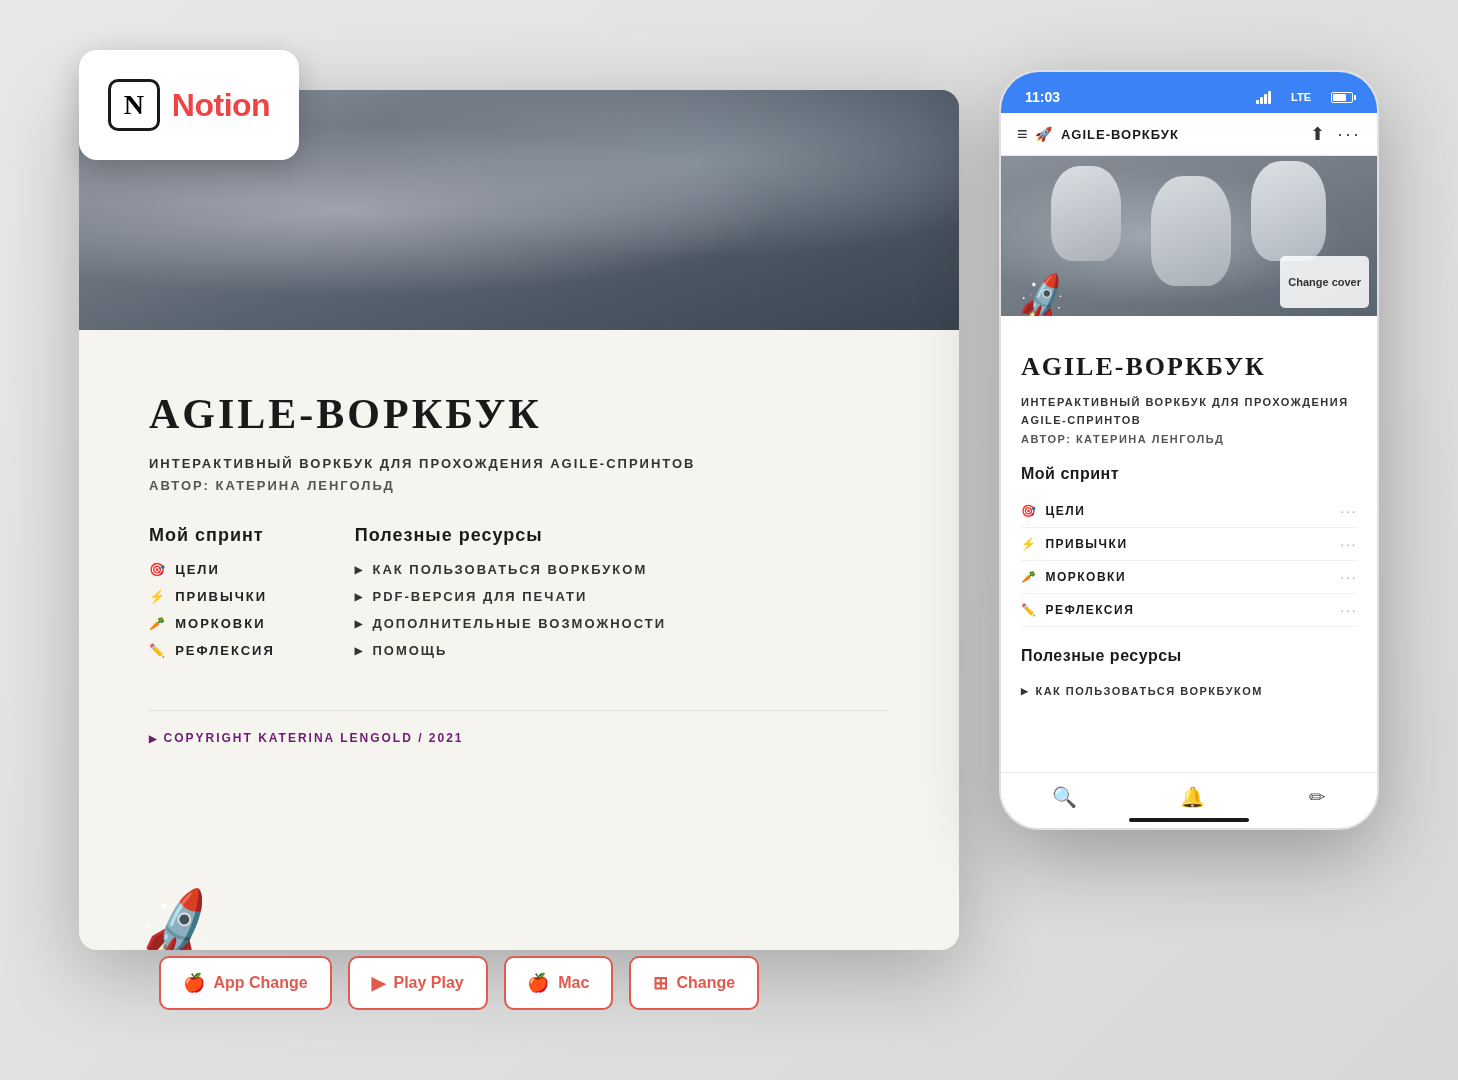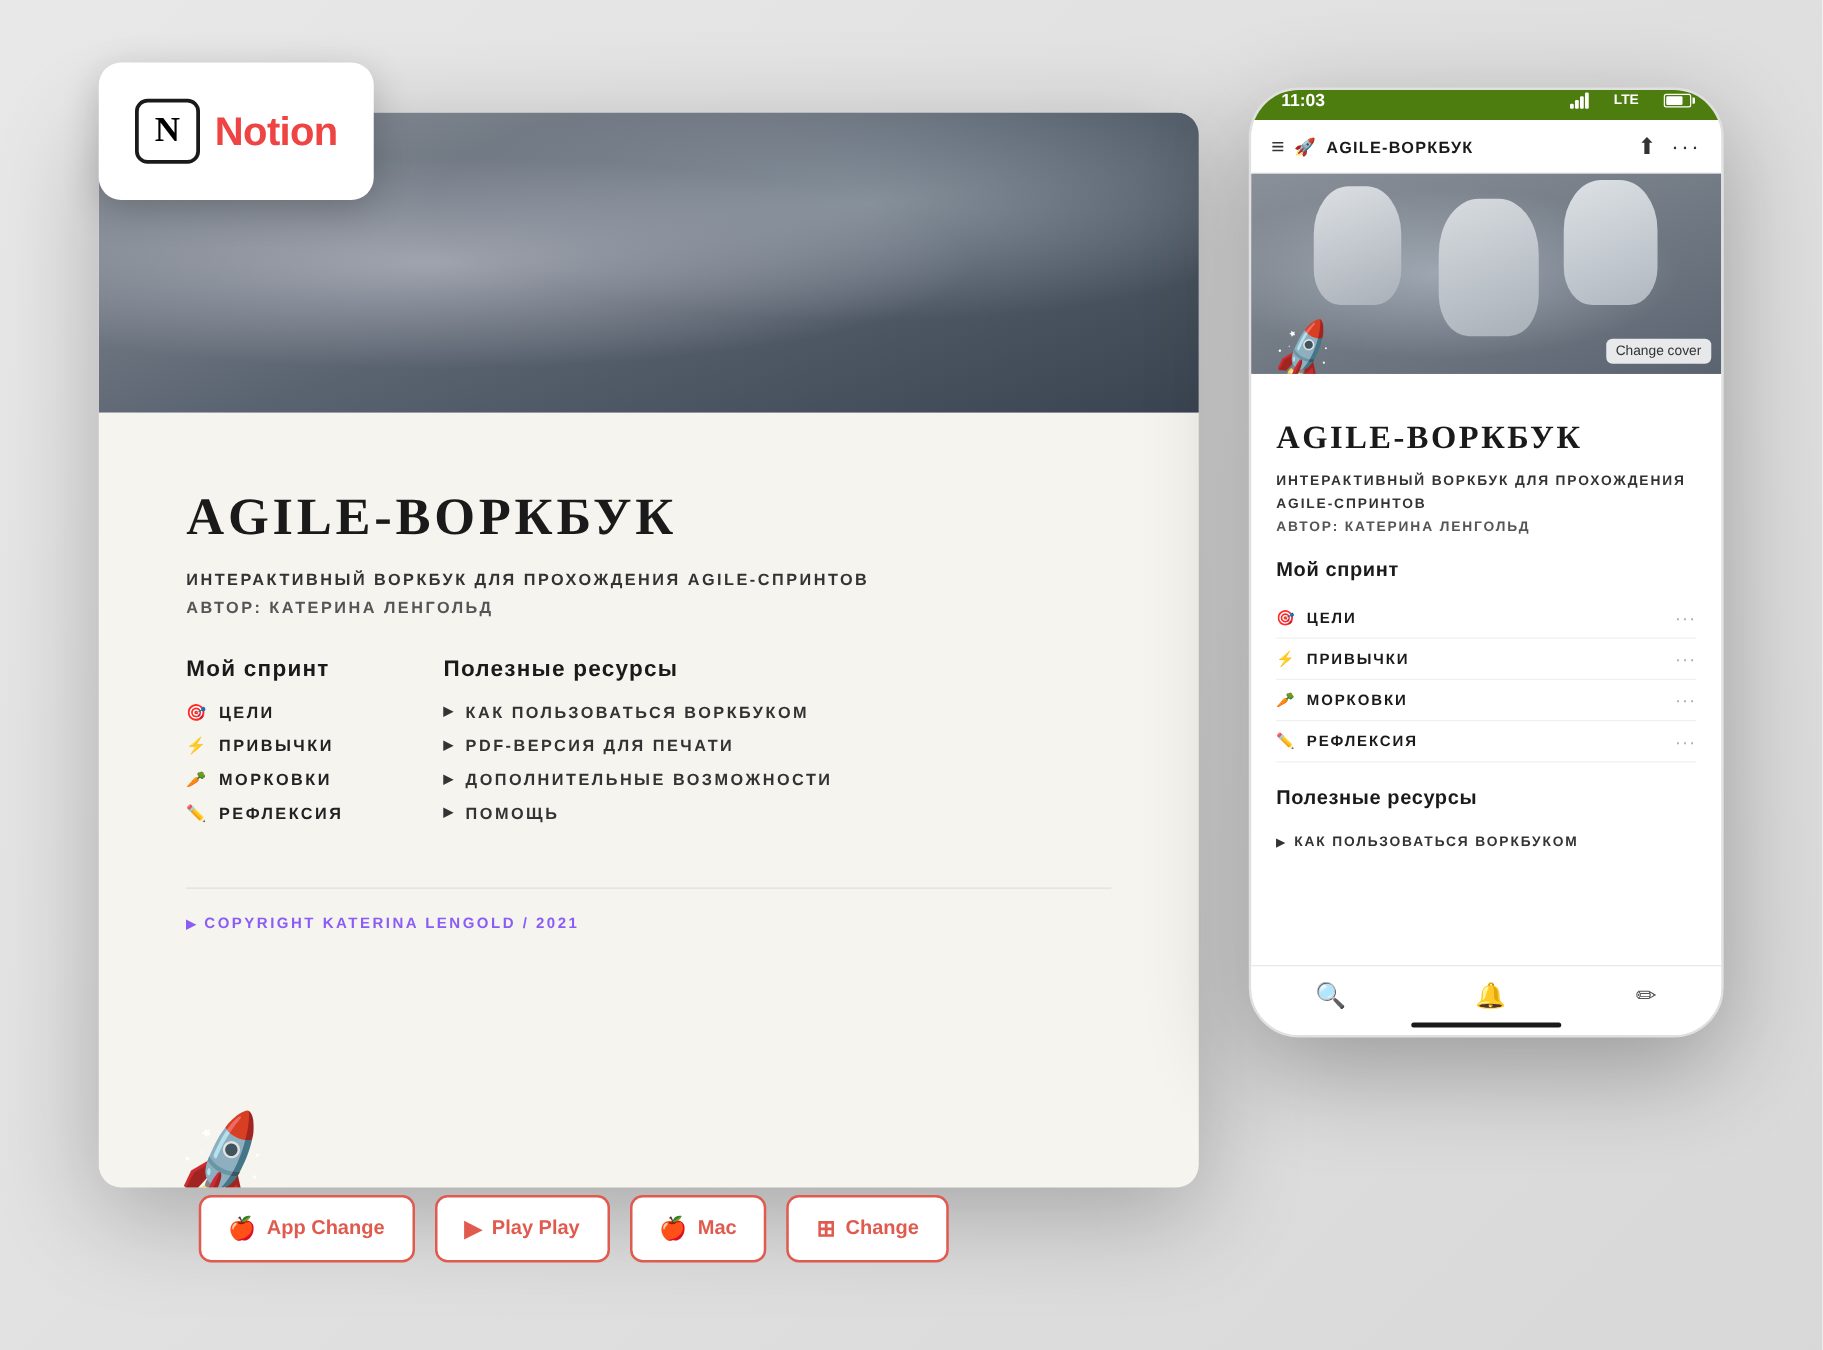--- a/index.html
+++ b/index.html
@@ -142,21 +142,21 @@
       color: #333;
     }
 
     .desktop-copyright {
       margin-top: 40px;
       padding-top: 20px;
       border-top: 1px solid #e0e0e0;
       font-size: 12px;
       font-weight: 600;
       letter-spacing: 2px;
-      color: #8b5cf6;
+      color: #701a75;
       text-transform: uppercase;
     }
     .desktop-copyright::before {
       content: '▶ ';
       font-size: 10px;
     }
 
     
     .notion-logo {
       position: absolute;
@@ -232,24 +232,24 @@
       border-radius: 40px;
       box-shadow: 0 25px 80px rgba(0,0,0,0.3);
       overflow: hidden;
       border: 2px solid #e0e0e0;
     }
 
     .mobile-status-bar {
       display: flex;
       justify-content: space-between;
       align-items: center;
-      padding: 0 24px 8px;
+      padding: 17px 24px 8px;
       font-size: 14px;
       font-weight: 600;
-      background: #4d7c0f;
+      background: #3b82f6;
       color: white;
     }
 
     .mobile-status-icons {
       display: flex;
       align-items: center;
       gap: 20px;
       font-size: 11px;
     }
 
@@ -328,23 +328,23 @@
         radial-gradient(ellipse at 40% 50%, rgba(200,210,220,0.5) 0%, transparent 60%),
         linear-gradient(160deg, #8a9099 0%, #5a6470 100%);
     }
 
     .change-cover-btn {
       position: absolute;
       bottom: 8px;
       right: 8px;
       background: rgba(255,255,255,0.85);
       border-radius: 5px;
-      padding: 4px 8px;
+      padding: 20px 8px;
       font-size: 11px;
-      font-weight: 400;
+      font-weight: 700;
       color: #333;
       cursor: pointer;
     }
 
     .mobile-rocket {
       position: absolute;
       bottom: -10px;
       left: 16px;
       font-size: 42px;
       transform: rotate(-20deg);

